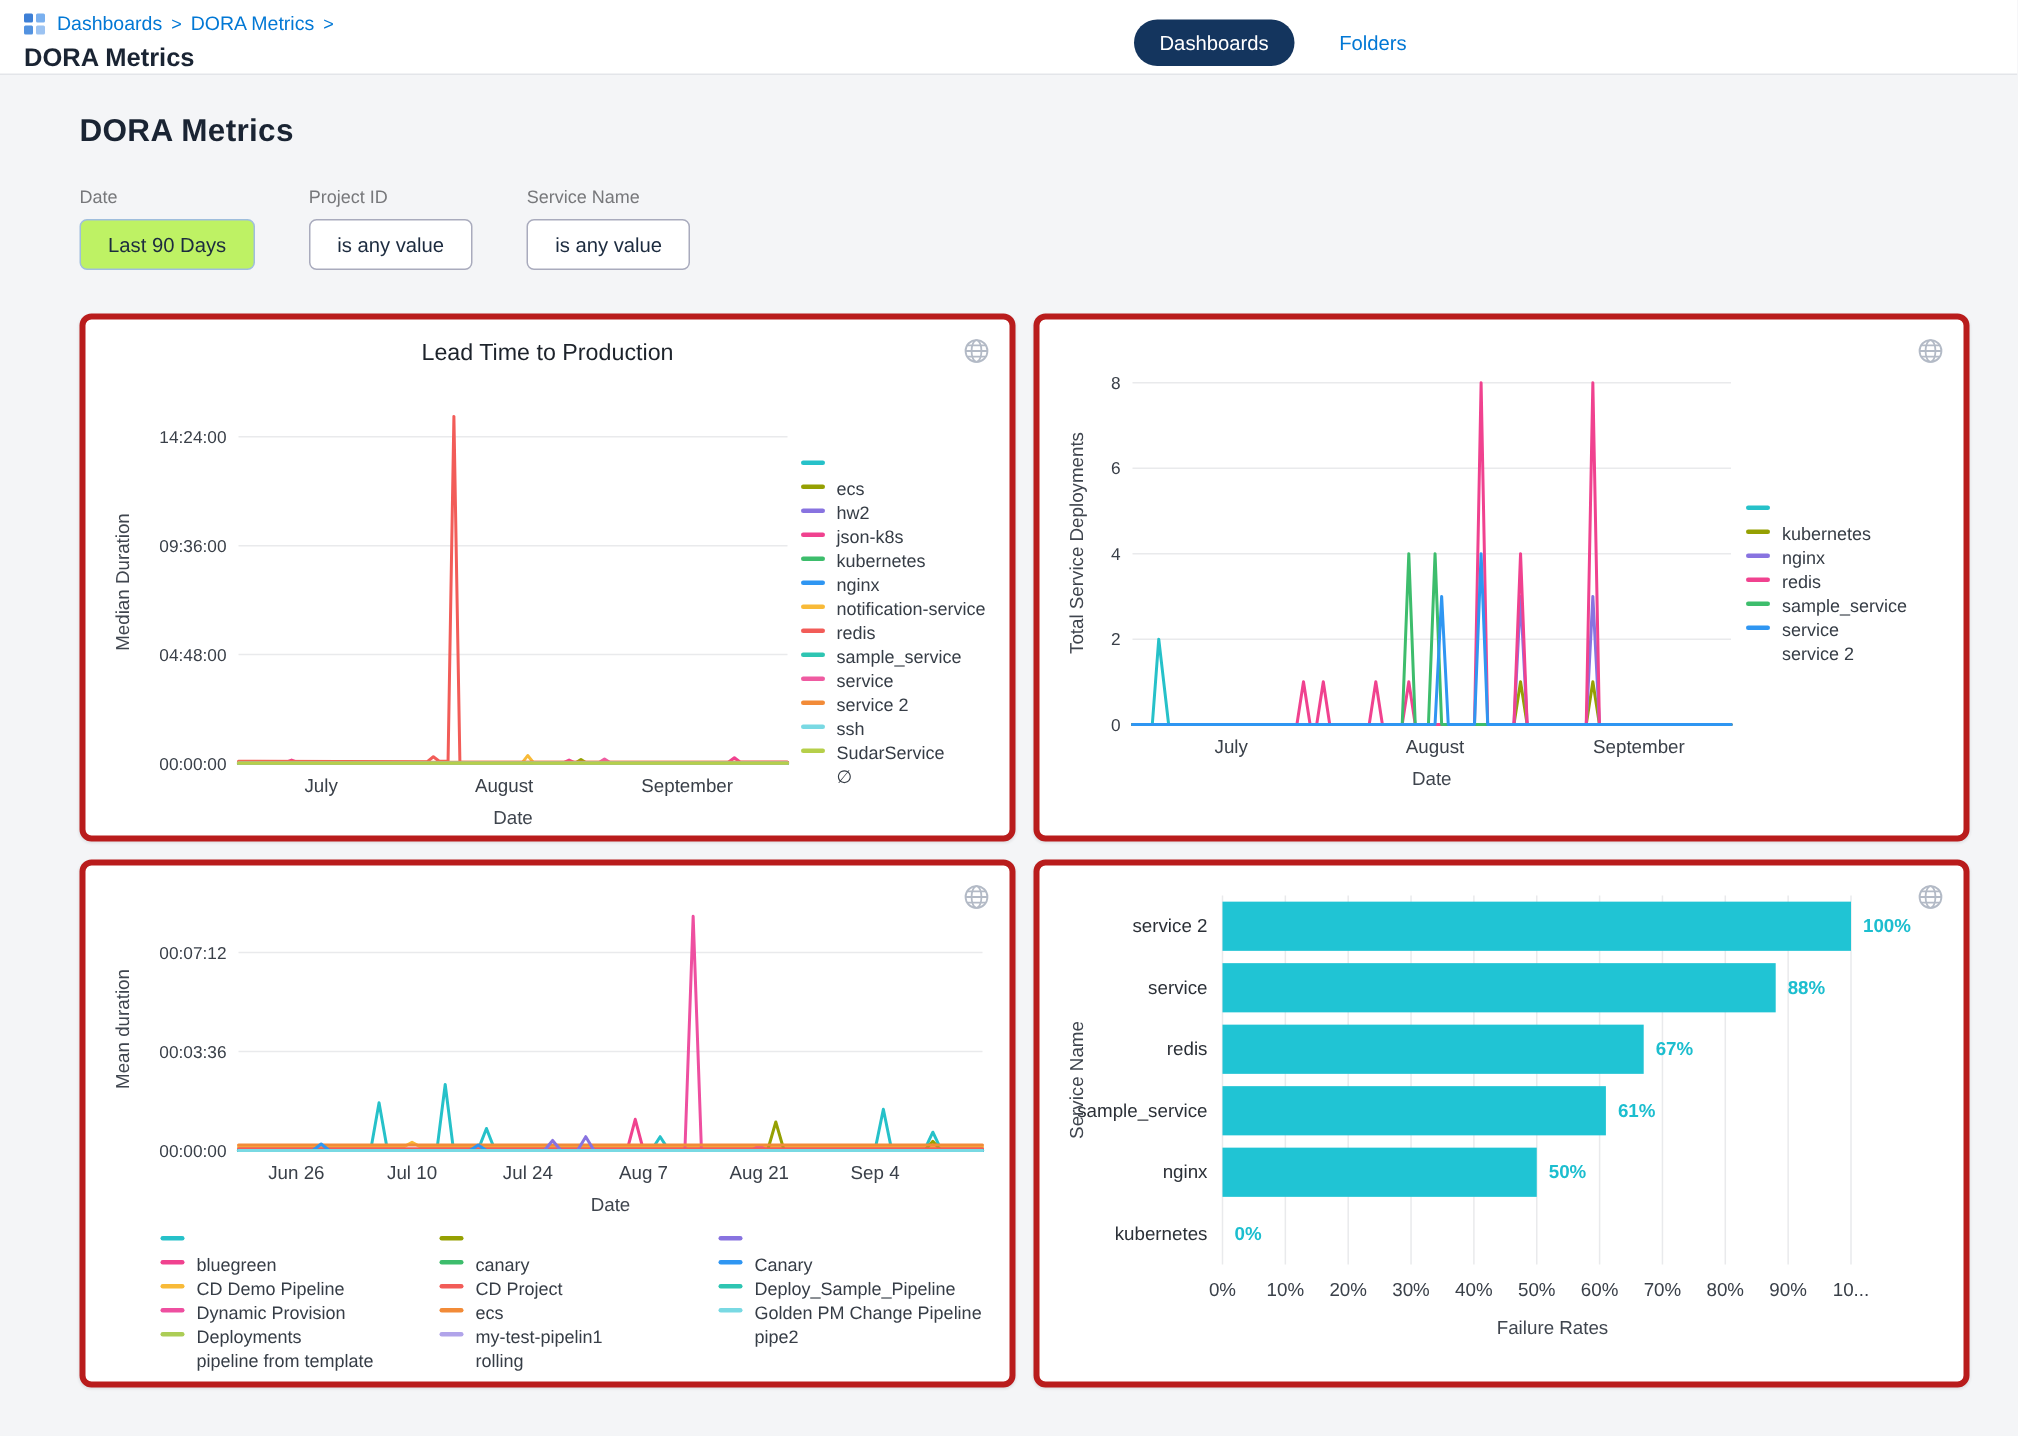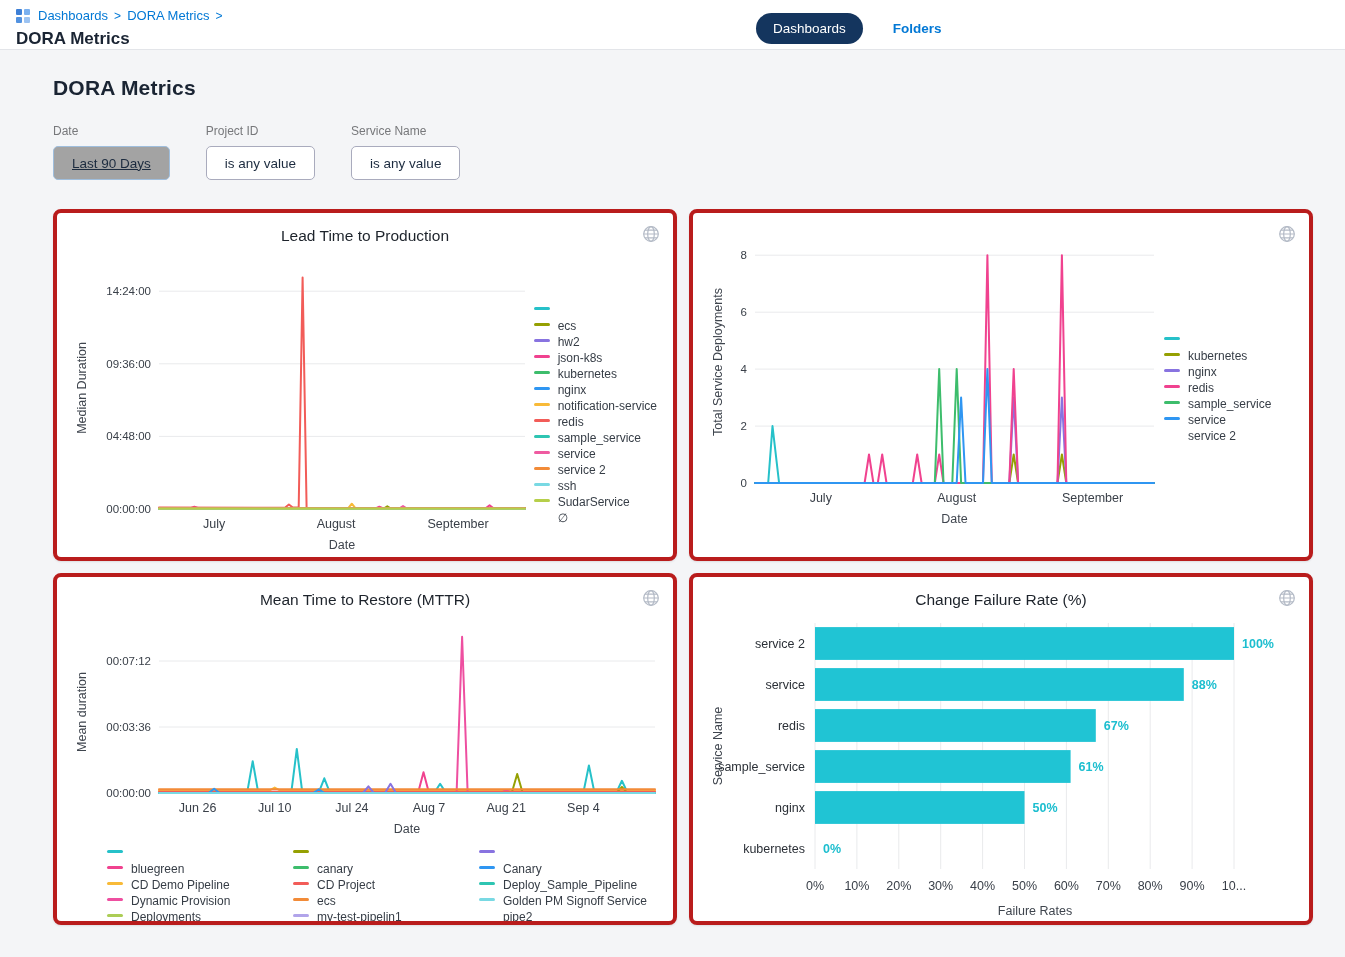--- a/index.html
+++ b/index.html
@@ -12,30 +12,30 @@
   .crumb-sep { color:#0278d5; font-size:12px; }
   .grid-icon { display:inline-block; width:14px; height:14px; position:relative; margin-right:2px; }
   .grid-icon i { position:absolute; width:6px; height:6px; border-radius:1px; }
   .grid-icon i:nth-child(1){left:0;top:0;background:#3d7fd6;}
   .grid-icon i:nth-child(2){right:0;top:0;background:#7ab0ef;}
   .grid-icon i:nth-child(3){left:0;bottom:0;background:#5292e0;}
   .grid-icon i:nth-child(4){right:0;bottom:0;background:#9cc3f2;}
   .topbar h1 { font-size:17px; font-weight:700; color:#1a2433; margin-top:6px; }
   .tabs { position:absolute; left:756px; top:13px; display:flex; align-items:center; gap:30px; }
   .tab-pill { background:#14355e; color:#fff; font-size:13.5px; font-weight:500; padding:8px 17px; border-radius:999px; border:none; cursor:pointer; }
-  .tab-link { color:#0278d5; font-size:13.5px; font-weight:700; cursor:pointer; }
+  .tab-link { color:#0278d5; font-size:13.5px; font-weight:400; cursor:pointer; }
 
   .content { padding:26px 32px 0 53px; }
   .content h2 { font-size:21px; font-weight:700; color:#1a2433; margin-bottom:24px; letter-spacing:.2px; }
 
   .filters { display:flex; gap:36px; margin-bottom:29px; }
   .filter-label { font-size:12px; color:#77787b; margin-bottom:8px; }
   .filter-btn { height:34px; padding:0 18px; min-width:106px; font-size:13.5px; font-weight:500; color:#1c2b3f;
                 background:#fff; border:1px solid #a9abbd; border-radius:5px; cursor:pointer; font-family:inherit; }
-  .filter-btn.hl { background:#a3a3a3; border-color:#9fbedd;text-decoration:underline; }
+  .filter-btn.hl { background:#bef264; border-color:#9fbedd; }
 
   .grid { display:grid; grid-template-columns:1fr 1fr; grid-template-rows:352px 352px; gap:12px; }
   .card { position:relative; background:#fff; border:4px solid #b91c1c; border-radius:8px;
           box-shadow:0 1px 2px rgba(25,30,40,.10); padding:14px 16px 10px; overflow:hidden; }
   .card-title { text-align:center; font-size:15.5px; font-weight:500; color:#1d232b; margin-bottom:8px; }
   .globe { position:absolute; top:12px; right:13px; cursor:pointer; }
   .card-body { display:flex; align-items:center; }
   .card-body.col { flex-direction:column; align-items:stretch; }
 
   svg text { font-family:"Liberation Sans", sans-serif; }
@@ -243,21 +243,20 @@
             </div>
             <div class="legend-item">
               <span class="swatch" style="background: rgb(47, 150, 242);"></span>
               <span class="legend-label">service 2</span>
             </div>
           </div>
       </div>
     </section>
 
     <section class="card">
-      <div class="card-title">Mean Time to Restore (MTTR)</div>
       <svg class="globe" width="18" height="18" viewBox="0 0 18 18">
         <g fill="none" stroke="#b3bac6" stroke-width="1.2">
           <circle cx="9" cy="9" r="7.3"></circle>
             <ellipse cx="9" cy="9" rx="3.3" ry="7.3"></ellipse>
           <line x1="1.7" y1="9" x2="16.3" y2="9"></line>
             <line x1="2.9" y1="5.2" x2="15.1" y2="5.2"></line>
             <line x1="2.9" y1="12.8" x2="15.1" y2="12.8"></line>
         </g>
       </svg>
       <div class="card-body col">
@@ -335,32 +334,31 @@
             <div class="legend-item">
               <span class="swatch" style="background: rgb(136, 115, 224);"></span>
               <span class="legend-label">Canary</span>
             </div>
             <div class="legend-item">
               <span class="swatch" style="background: rgb(47, 150, 242);"></span>
               <span class="legend-label">Deploy_Sample_Pipeline</span>
             </div>
             <div class="legend-item">
               <span class="swatch" style="background: rgb(46, 197, 178);"></span>
-              <span class="legend-label">Golden PM Signoff Service</span>
+              <span class="legend-label">Golden PM Change Pipeline</span>
             </div>
             <div class="legend-item">
               <span class="swatch" style="background: rgb(121, 217, 227);"></span>
               <span class="legend-label">pipe2</span>
             </div>
           </div>
       </div>
     </section>
 
     <section class="card">
-      <div class="card-title">Change Failure Rate (%)</div>
       <svg class="globe" width="18" height="18" viewBox="0 0 18 18">
         <g fill="none" stroke="#b3bac6" stroke-width="1.2">
           <circle cx="9" cy="9" r="7.3"></circle>
             <ellipse cx="9" cy="9" rx="3.3" ry="7.3"></ellipse>
           <line x1="1.7" y1="9" x2="16.3" y2="9"></line>
             <line x1="2.9" y1="5.2" x2="15.1" y2="5.2"></line>
             <line x1="2.9" y1="12.8" x2="15.1" y2="12.8"></line>
         </g>
       </svg>
       <div class="card-body col">

